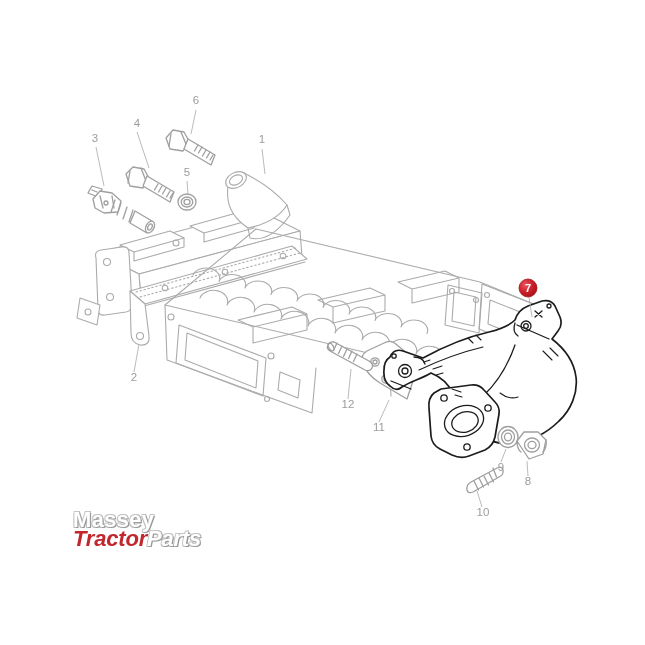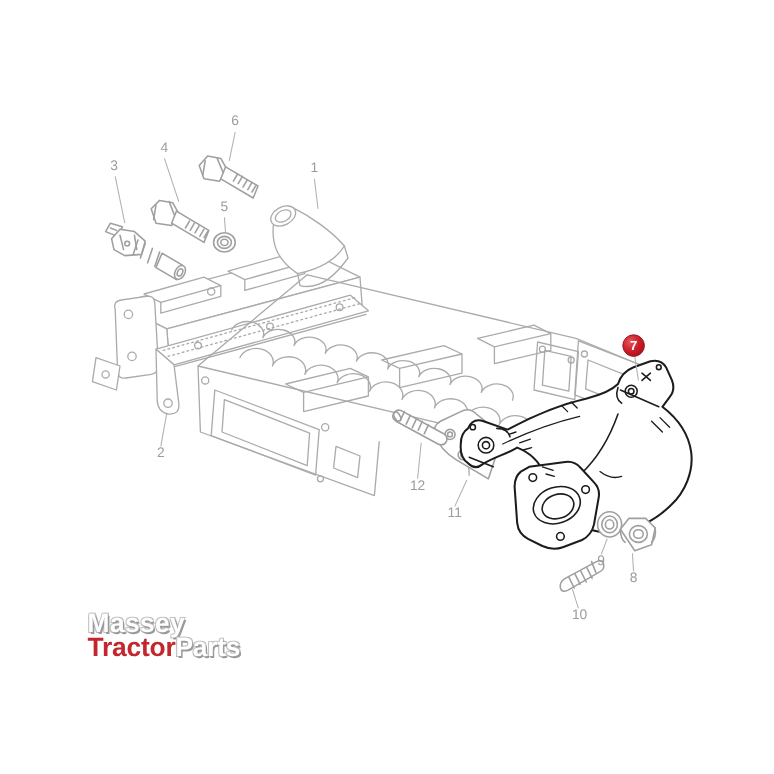--- a/index.html
+++ b/index.html
@@ -16,21 +16,21 @@
   .dk  {stroke:#1c1c1c;fill:none;stroke-width:1.3;stroke-linecap:round;stroke-linejoin:round;}
   .dkf {stroke:#1c1c1c;fill:#ffffff;stroke-width:1.7;stroke-linejoin:round;}
   .dkt {stroke:#1c1c1c;fill:none;stroke-width:1.1;stroke-linecap:round;}
   .leader{stroke:#b2b2b2;stroke-width:0.9;fill:none;}
   .lbl {font:11.5px "Liberation Sans",sans-serif;fill:#9c9c9c;text-anchor:middle;}
   .badge-lbl{font:bold 11px "Liberation Sans",sans-serif;fill:#ffffff;text-anchor:middle;}
   
   .logo{position:absolute;left:73px;top:509px;font-weight:bold;line-height:21px;letter-spacing:.3px;}
   .logo .ghost{color:#ffffff;font-size:22px;
      text-shadow:1.3px 1.3px 0 #9a9a9a,-0.8px -0.8px 0 #c6c6c6,0.9px -0.9px 0 #bdbdbd,-0.9px 0.9px 0 #bdbdbd;}
-  .logo .line2{margin-top:-4px;letter-spacing:-0.2px;}
+  .logo .line2{margin-top:-4px;letter-spacing:-0.2px;font-style:italic;}
   .logo .red{font-size:22px;}
 </style>
 </head>
 <body>
 
 <div id="stage">
 <svg width="645" height="645" viewBox="0 0 645 645">
   <defs>
     <radialGradient id="rg7" cx="35%" cy="32%" r="75%">
       <stop offset="0%" stop-color="#ea555c"></stop>

